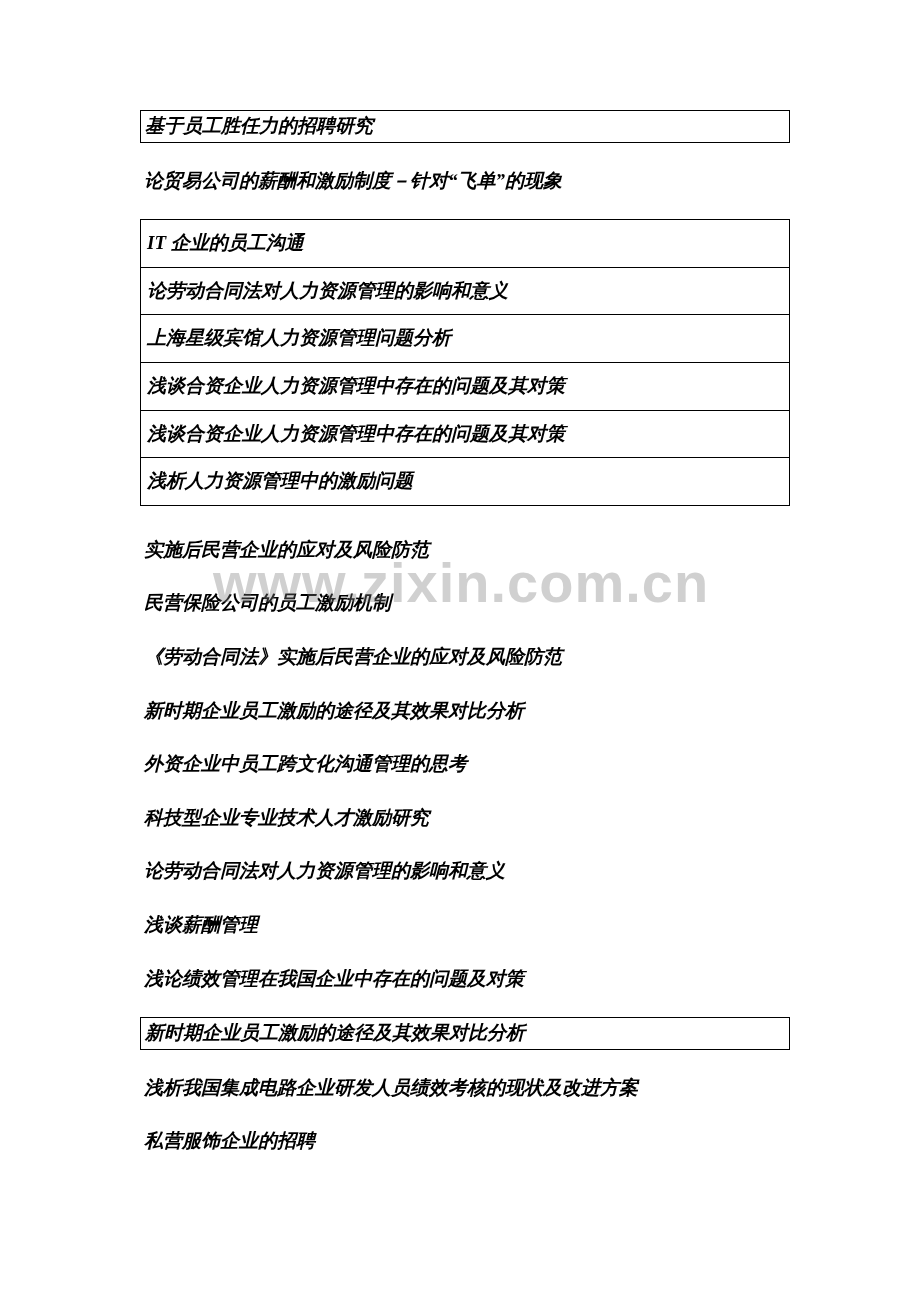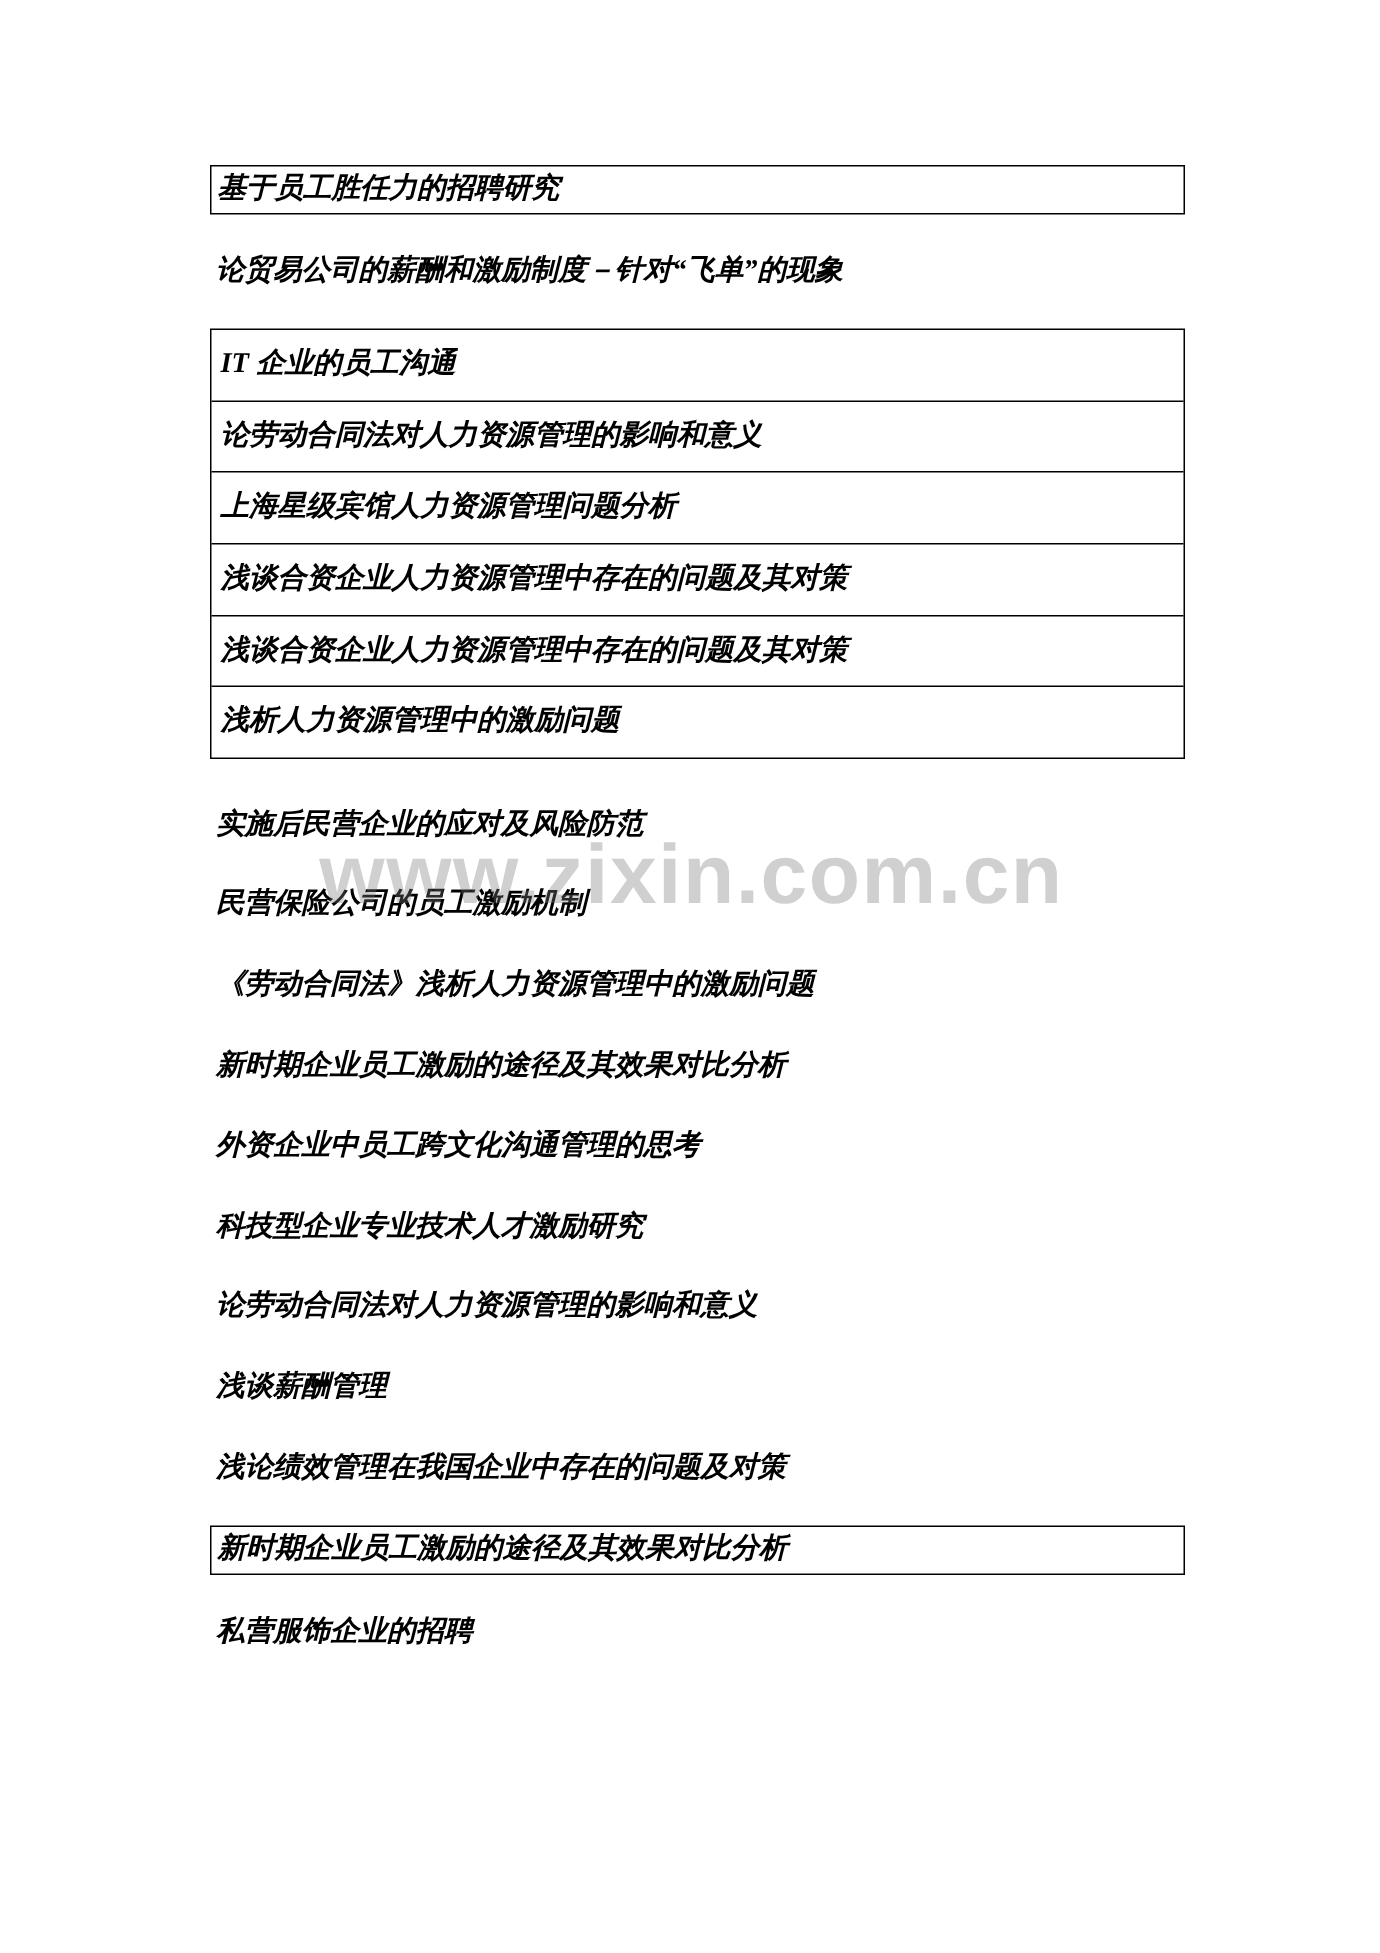--- a/index.html
+++ b/index.html
@@ -64,23 +64,24 @@
       <div class="box-group">
         <div class="line">IT 企业的员工沟通</div>
         <div class="line">论劳动合同法对人力资源管理的影响和意义</div>
         <div class="line">上海星级宾馆人力资源管理问题分析</div>
         <div class="line">浅谈合资企业人力资源管理中存在的问题及其对策</div>
         <div class="line">浅谈合资企业人力资源管理中存在的问题及其对策</div>
         <div class="line">浅析人力资源管理中的激励问题</div>
       </div>
       <div class="line">实施后民营企业的应对及风险防范</div>
       <div class="line">民营保险公司的员工激励机制</div>
-      <div class="line">《劳动合同法》浅析人力资源管理中的激励问题</div>
+      <div class="line">《劳动合同法》实施后民营企业的应对及风险防范</div>
       <div class="line">新时期企业员工激励的途径及其效果对比分析</div>
       <div class="line">外资企业中员工跨文化沟通管理的思考</div>
       <div class="line">科技型企业专业技术人才激励研究</div>
       <div class="line">论劳动合同法对人力资源管理的影响和意义</div>
       <div class="line">浅谈薪酬管理</div>
       <div class="line">浅论绩效管理在我国企业中存在的问题及对策</div>
       <div class="line boxed">新时期企业员工激励的途径及其效果对比分析</div>
+      <div class="line">浅析我国集成电路企业研发人员绩效考核的现状及改进方案</div>
       <div class="line">私营服饰企业的招聘</div>
     </div>
 </div>
 
 </body></html>

